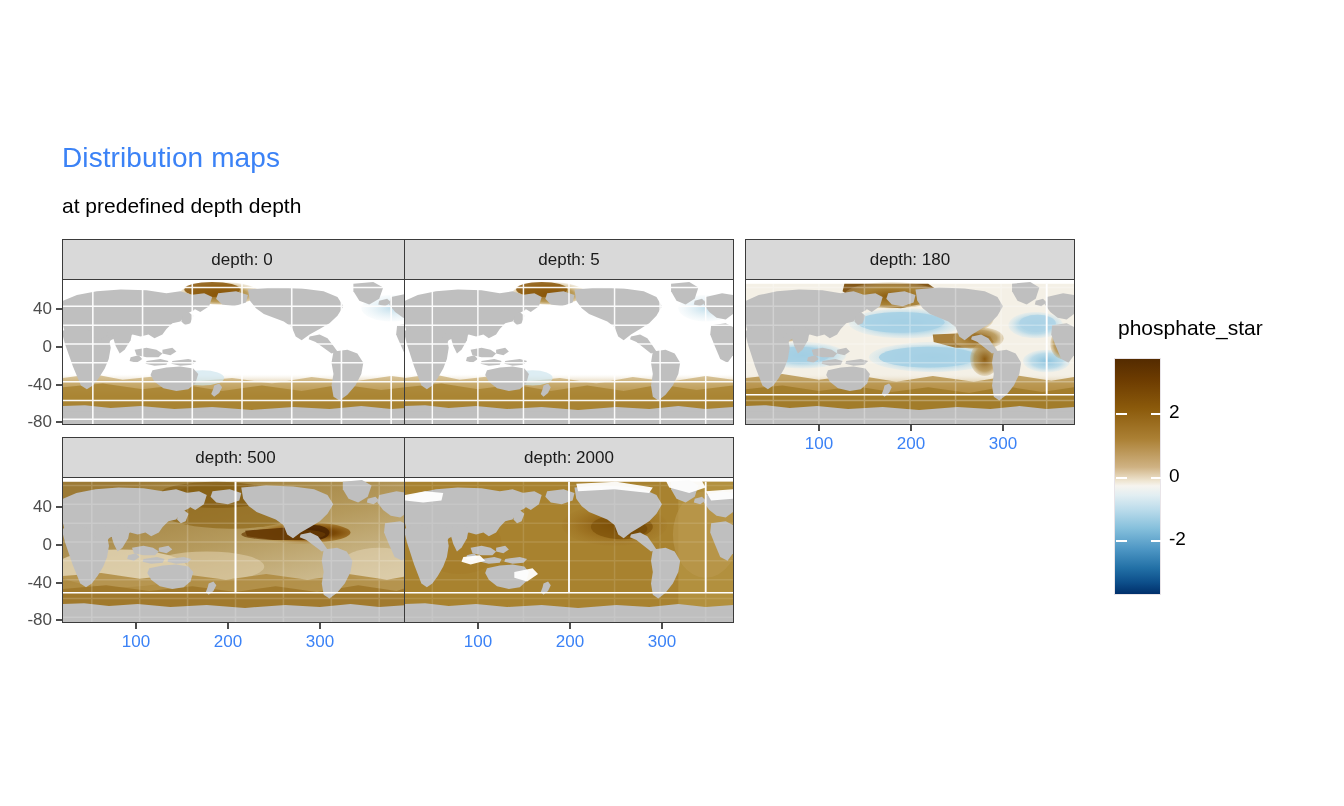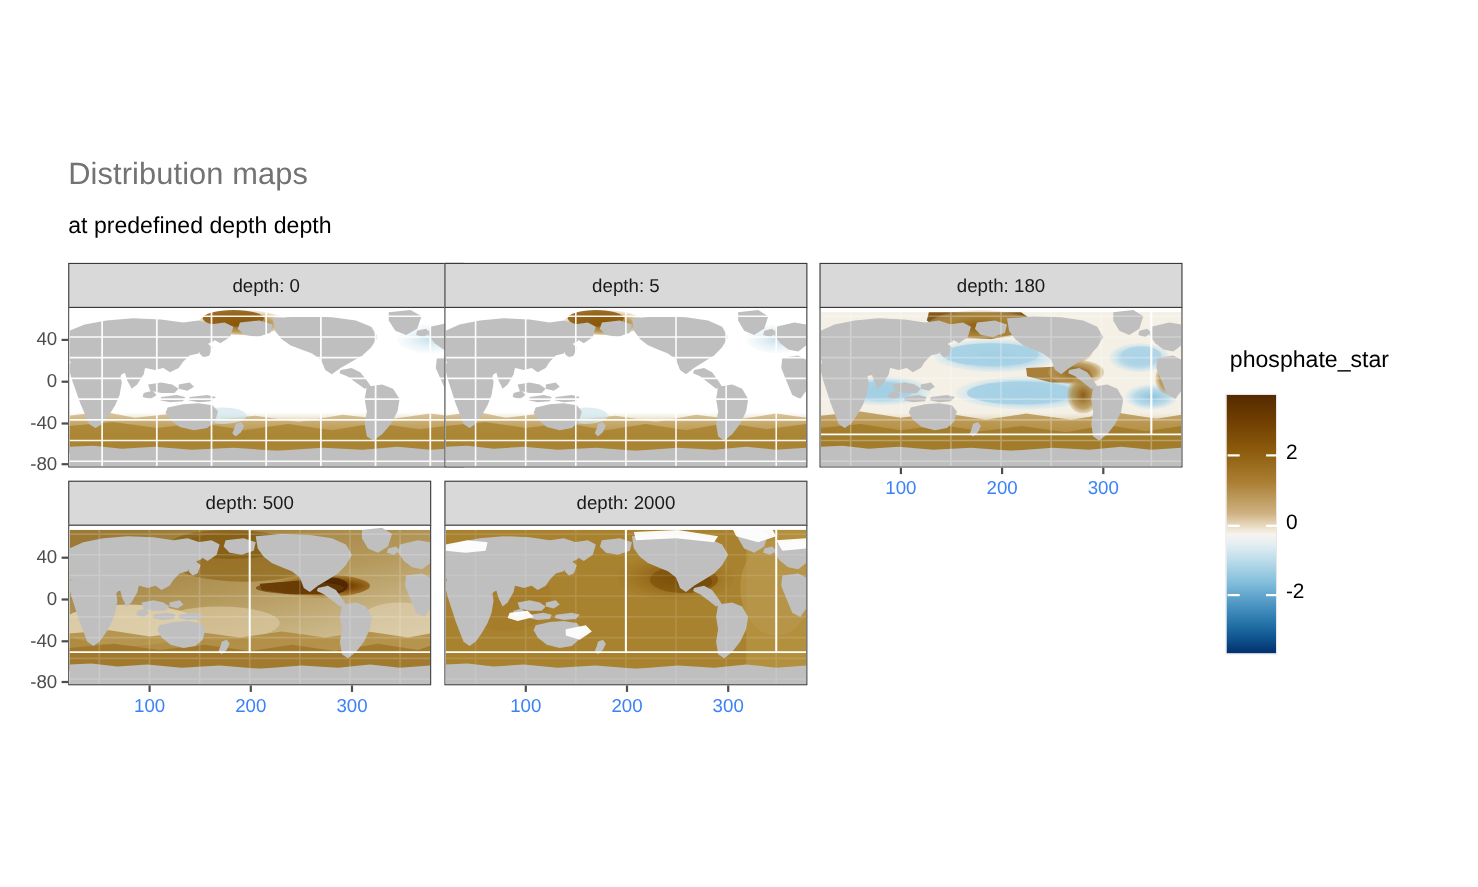--- a/index.html
+++ b/index.html
@@ -9,21 +9,21 @@
     font-family:"Liberation Sans","DejaVu Sans",sans-serif;
     position:relative;
     overflow:hidden;
     -webkit-font-smoothing:antialiased;
   }
   .plot-root{position:absolute;left:0;top:0;width:1344px;height:806px;}
 
   
   #plot-title{
     position:absolute;left:62px;top:142px;
-    font-size:28px;color:#737373;letter-spacing:0.1px;white-space:nowrap;
+    font-size:28px;color:#3b82f6;letter-spacing:0.1px;white-space:nowrap;
   }
   #plot-subtitle{
     position:absolute;left:62px;top:194px;
     font-size:21px;color:#000;white-space:nowrap;
   }
 
   
   .facet{position:absolute;}
   .strip{
     position:absolute;left:0;top:0;height:41px;width:100%;
@@ -357,21 +357,21 @@
               </g>
 
             <line x1="330" y1="4" x2="330" y2="122" stroke="#ffffff" stroke-width="2"></line>
             <line x1="0" y1="122" x2="360" y2="122" stroke="#ffffff" stroke-width="1.6"></line>
           </g>
         </svg>
       </div>
     </div>
   </div>
 
-  <div class="facet" style="left:62px;top:437px;width:330px;height:186px;">
+  <div class="facet" style="left:62px;top:437px;width:330px;height:186px;padding-left:17px;">
     <div class="strip">
       <span class="strip-label">depth: 500</span>
     </div>
     <div class="panel" style="height:146px;">
       <div class="panel-inner">
         <svg class="map-svg" viewBox="0 0 360 153" preserveAspectRatio="none">
           <rect x="0" y="0" width="360" height="153" fill="#ffffff"></rect>
           <g clip-path="url(#clip-panel)">
 
             <rect x="0" y="4" width="360" height="136" fill="url(#g-500base)"></rect>

